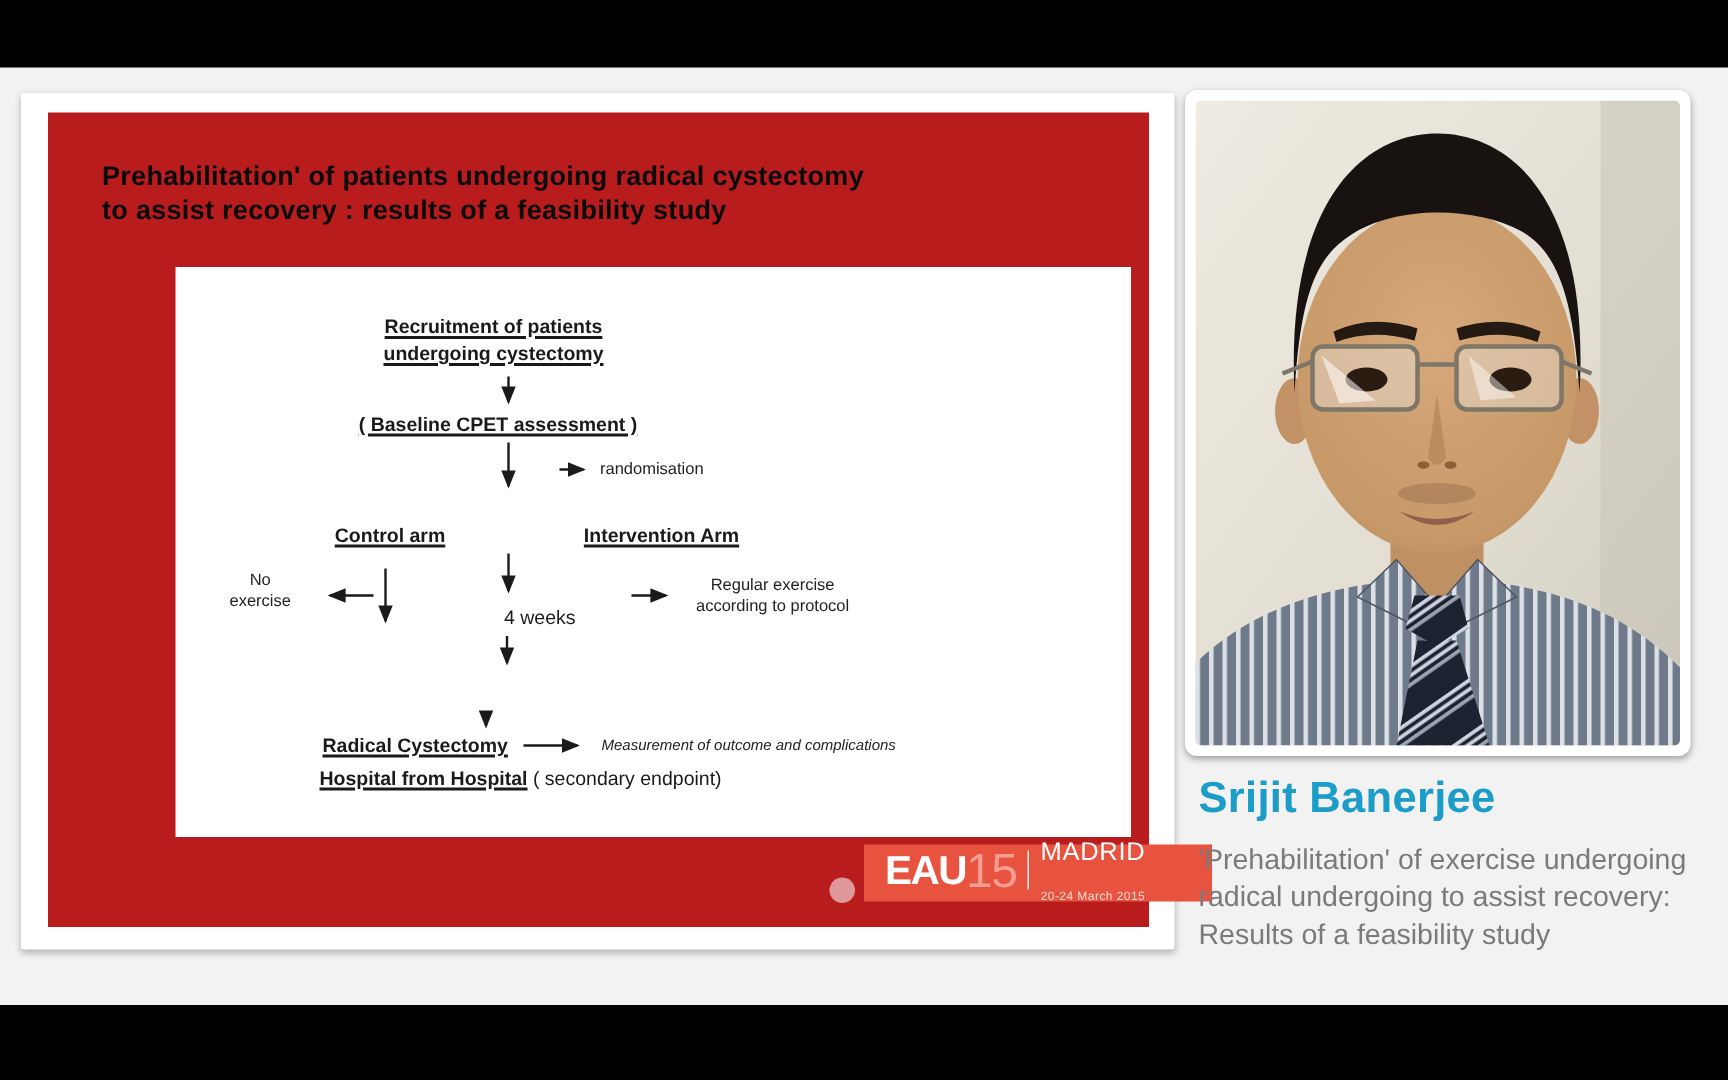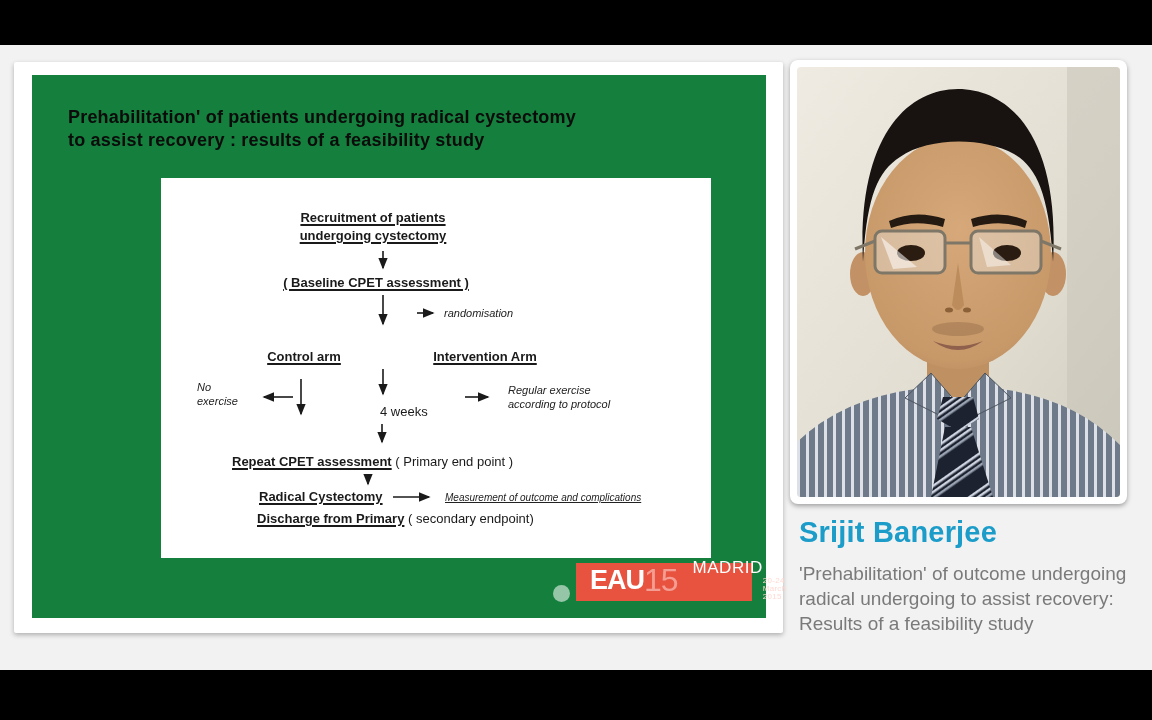--- a/index.html
+++ b/index.html
@@ -24,50 +24,49 @@
   .slide {
     position:absolute; left:18px; top:13px; width:734px; height:543px;
     background:#dee3f4; overflow:visible;
   }
   .slide-title {
     position:absolute; left:36px; top:31px;
     font-size:18px; font-weight:bold; color:#0b0b0b; line-height:23px;
     letter-spacing:0.2px;
   }
   .diagram {
-    position:absolute; left:85px; top:103px; width:550px; height:380px;
+    position:absolute; left:85px; top:103px; width:637px; height:380px;
     background:#fff;
-    margin-left:44px;
   }
   .diagram .arrows { position:absolute; left:0; top:0; }
   .fc { position:absolute; color:#1a1a1a; white-space:nowrap; }
   .fc.bold-u {
     font-weight:bold; font-size:13px;
     text-decoration:underline; text-decoration-thickness:1.5px; text-underline-offset:2px;text-align:right;
   }
   .fc.center { transform:translateX(-50%); text-align:center; }
-  .fc.italic { font-style:italic; font-size:11px; line-height:14px; color:#222; }
+  .fc.italic { font-size:11px; line-height:14px; color:#222;text-align:center; }
   .fc.plain { font-size:13px; }
   .fc .u {
     font-weight:bold;
     text-decoration:underline; text-decoration-thickness:1.5px; text-underline-offset:2px;
   }
   .fc .n { font-weight:normal; text-decoration:none; }
-  .fc.small-italic { font-style:italic; font-size:10px; color:#222;text-decoration:underline; }
+  .fc.small-italic { font-style:italic; font-size:10px; color:#222; }
 
   
   .eau-banner {
-    position:absolute; left:544px; top:488px; width:176px; height:38px;
+    position:absolute; left:544px; top:488px; width:232px; height:38px;
     background:#e85340; display:flex; align-items:center; padding:0 0 4px 14px;
     box-sizing:border-box;
   }
   .eau-org { font-size:27px; font-weight:bold; color:#fff; letter-spacing:-1px; }
   .eau-year { font-size:32px; font-weight:normal; color:#f49d92; letter-spacing:-1px; }
   .eau-divider { width:1px; height:26px; background:rgba(255,255,255,0.85); margin:0 8px 0 7px; }
-  .eau-city-block { display:flex; flex-direction:row; line-height:1; }
+  .eau-city-block { display:flex; flex-direction:column; line-height:1;align-items:center; }
   .eau-city { font-size:17px; color:#fff; letter-spacing:0.5px; }
   .eau-dates { font-size:8px; color:#ffd9d2; margin-top:18px; letter-spacing:0.3px; }
   .watermark {
     position:absolute; left:521px; top:510px; width:17px; height:17px;
     border-radius:50%; background:rgba(255,255,255,0.55);
   }
 
   
   .speaker-panel { position:absolute; left:790px; top:15px; width:337px; }
   .photo-card {
@@ -86,21 +85,21 @@
 </style>
 </head>
 <body>
 
 <div class="stage">
   <div class="letterbox top"></div>
 
   <div class="content">
 
     <div class="slide-card">
-      <div class="slide" style="background: #15803d;">
+      <div class="slide" style="background: #b91c1c;">
 
         <div class="slide-title">
           <div>Prehabilitation' of patients undergoing radical cystectomy</div>
           <div>to assist recovery : results of a feasibility study</div>
         </div>
 
         <div class="diagram">
           <svg class="arrows" width="535" height="380" viewBox="0 0 535 380">
             <defs>
               <marker id="ah" markerWidth="9" markerHeight="8" refX="6.5" refY="3" orient="auto">
@@ -139,30 +138,27 @@
             <div>exercise</div>
           </div>
 
           <div class="fc plain" style="left:219px; top:226px;">4 weeks</div>
 
           <div class="fc italic" style="left:347px; top:205px;">
             <div>Regular exercise</div>
             <div>according to protocol</div>
           </div>
 
-          <div class="fc plain" style="left:71px; top:276px;">
-            <span class="u">Repeat CPET assessment</span><span class="n"> ( Primary end point )</span>
-          </div>
 
           <div class="fc bold-u" style="left:98px; top:311px;">Radical Cystectomy</div>
 
           <div class="fc small-italic" style="left:284px; top:314px;">Measurement of outcome and complications</div>
 
           <div class="fc plain" style="left:96px; top:333px;">
-            <span class="u">Discharge from Primary</span><span class="n"> ( secondary endpoint)</span>
+            <span class="u">Hospital from Hospital</span><span class="n"> ( secondary endpoint)</span>
           </div>
         </div>
 
         <div class="eau-banner" style="background: rgb(232, 83, 64);">
           <span class="eau-org">EAU</span>
             <span class="eau-year" style="color: rgb(244, 157, 146);">15</span>
           <span class="eau-divider"></span>
           <span class="eau-city-block">
             <span class="eau-city">MADRID</span>
             <span class="eau-dates">20-24 March 2015</span>
@@ -242,21 +238,21 @@
           <ellipse cx="170" cy="243" rx="4" ry="2.5" fill="#8d6138"></ellipse>
 
           <ellipse cx="161" cy="262" rx="26" ry="7" fill="rgba(95,60,35,0.22)"></ellipse>
           <path d="M136,274 Q161,284 186,274 Q161,292 136,274 Z" fill="#8f604c"></path>
         </svg>
       </div>
 
       <h1 class="speaker-name" style="color: rgb(27, 156, 201);">Srijit Banerjee</h1>
 
       <div class="talk-title">
-        <div>'Prehabilitation' of outcome undergoing</div>
+        <div>'Prehabilitation' of exercise undergoing</div>
         <div>radical undergoing to assist recovery:</div>
         <div>Results of a feasibility study</div>
       </div>
     </div>
 
   </div>
 
   <div class="letterbox bottom"></div>
 </div>
 

